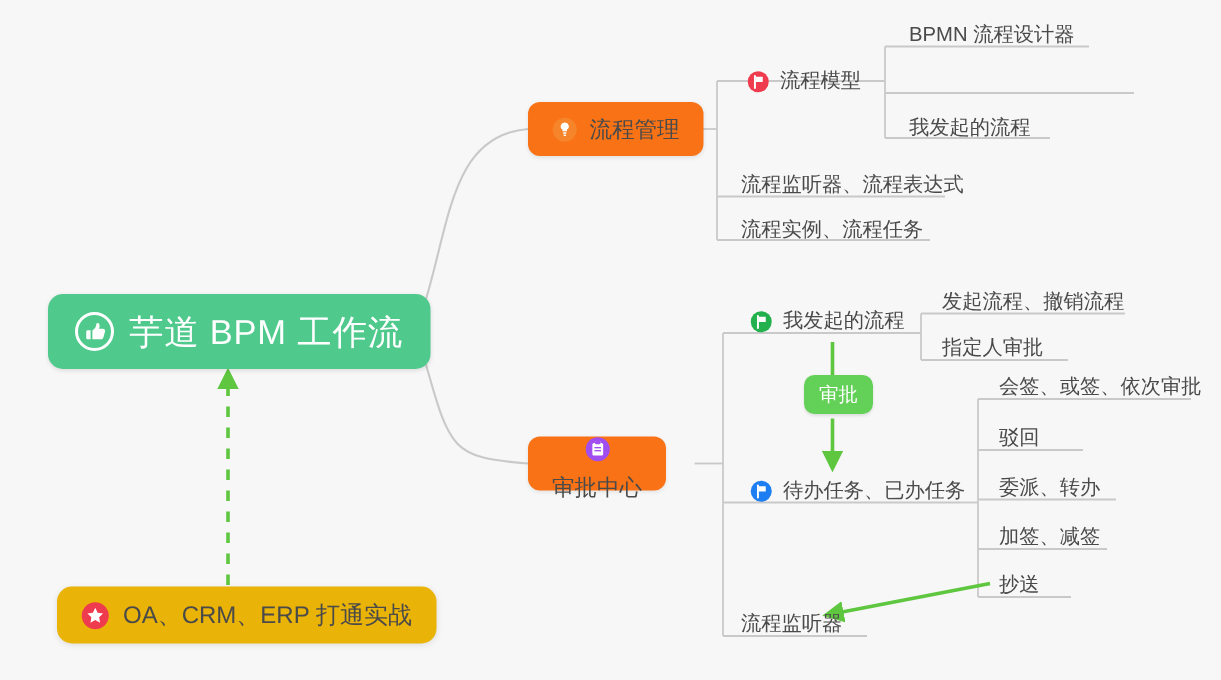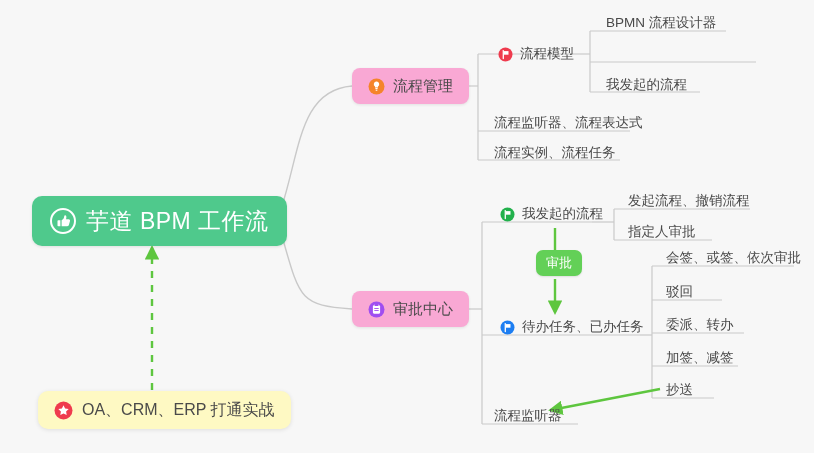--- a/index.html
+++ b/index.html
@@ -23,21 +23,21 @@
     height:50px;
     color:#ffffff;
     font-size:23px;
     letter-spacing:.5px;
     box-shadow:0 1px 3px rgba(0,0,0,.10);
     gap:10px;
   }
 
   
   .card{
-    background:#f9a8d4;
+    background:#f97316;
     border-radius:8px;
     height:36px;
     padding:0 16px;
     font-size:15px;
     color:#4a4a4a;
     box-shadow:0 1px 3px rgba(0,0,0,.09);
     gap:8px;
   }
 
   
@@ -45,21 +45,21 @@
     font-size:13.5px;
     color:#4a4a4a;
     height:28px;
     padding:0 6px;
     gap:7px;
     align-items:center;
   }
 
   
   .chip{
-    background:#fef9c3;
+    background:#eab308;
     border-radius:10px;
     height:38px;
     padding:0 16px;
     font-size:16px;
     color:#4a4a4a;
     box-shadow:0 1px 4px rgba(0,0,0,.10);
     gap:9px;
   }
 
   
@@ -180,21 +180,21 @@
     <span class="txt">我发起的流程</span>
   </div>
 
   <div class="node leaf" style="left:488px;top:109px;">
     <span class="txt">流程监听器、流程表达式</span>
   </div>
   <div class="node leaf" style="left:488px;top:139px;">
     <span class="txt">流程实例、流程任务</span>
   </div>
 
-  <div class="node card" style="left:352px;top:291px;">
+  <div class="node card" style="left:352px;top:291px;flex-direction:column;">
     <span class="ico">
       <svg width="17" height="17" viewBox="0 0 17 17">
         <circle cx="8.5" cy="8.5" r="8" fill="#a04ef0"></circle>
         <rect x="4.9" y="4.3" width="7.2" height="8.4" rx="1.1" fill="#ffffff"></rect>
         <rect x="6.6" y="3.0" width="3.8" height="2.1" rx="0.7" fill="#ffffff"></rect>
         <rect x="6.6" y="3.0" width="3.8" height="2.1" rx="0.7" fill="#a04ef0"></rect>
         <rect x="6.3" y="7.0" width="4.4" height="0.9" fill="#a04ef0"></rect>
         <rect x="6.3" y="9.0" width="4.4" height="0.9" fill="#a04ef0"></rect>
       </svg>
     </span>

